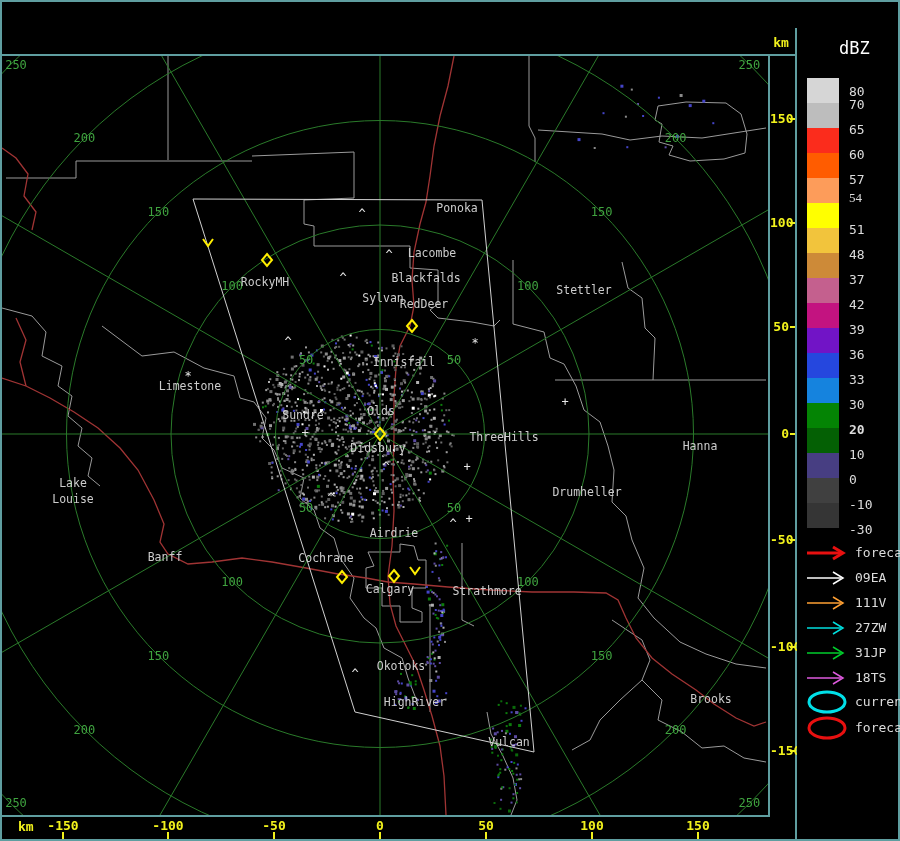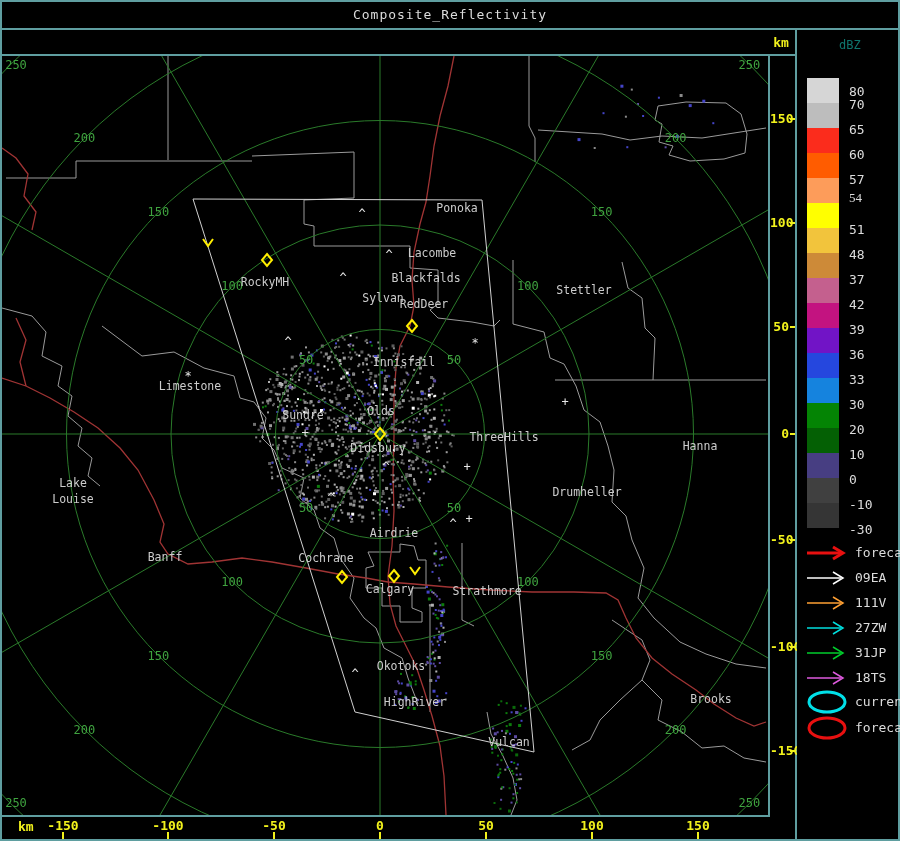--- a/index.html
+++ b/index.html
@@ -18,34 +18,31 @@
   .vl-mapright { left:766px; top:52px; width:2px; height:763px; }
   .vl-legend { left:793px; top:26px; width:2px; height:811px; }
   .ystrip { position:absolute; left:768px; top:28px; width:25px; height:809px; }
   .ylab { position:absolute; left:0; width:19px; text-align:right; color:#f2f21c; font-size:13px; font-weight:bold; }
   .ytick { position:absolute; left:20px; width:5px; height:2px; background:#f2f21c; }
   .xaxis { position:absolute; left:0; top:815px; width:766px; height:22px; }
   .xkm { position:absolute; left:16px; top:2px; color:#f2f21c; font-size:13px; font-weight:bold; }
   .xlab { position:absolute; top:1px; transform:translateX(-50%); color:#f2f21c; font-size:13px; font-weight:bold; }
   .xtick { position:absolute; top:15px; width:2px; height:7px; background:#f2f21c; }
   .legend { position:absolute; left:795px; top:28px; width:101px; height:809px; background:#000; }
-  .dbz { position:absolute; left:42px; top:8px; color:#0f766e; font-size:12px; }
+  .dbz { position:absolute; left:42px; top:8px; color:#ffffff; font-size:17px; }
   .band { position:absolute; left:10px; width:32px; height:25px; }
   .bandlab { position:absolute; left:52px; color:#dcdcdc; font-size:13px; }
   .trackrow { position:absolute; left:8px; }
   .tracklab { position:absolute; left:58px; color:#dcdcdc; font-size:13px; }
 </style>
 </head>
 <body>
 
 <div class="window">
 
-  <div class="titlebar">
-    <span>Composite_Reflectivity</span>
-  </div>
 
   <div class="km-top">km</div>
 
   <svg class="map" id="mapsvg" viewBox="0 0 766 759">
     <g id="g-borders" stroke="#9a9a9a" stroke-width="1" fill="none">
       <path d="M166,0 V104"></path>
       <path d="M4,122 H74 V105 H250"></path>
       <path d="M684,46 L656,50 L653,64 L660,68 L657,86 L671,90 L667,99 L688,105 L722,103 L743,97 L745,78 L739,58 L724,47 Z"></path>
       <path d="M527,0 V70 L533,82 V106"></path>
       <path d="M536,74 L600,78 L628,84 L660,80 L700,82 L764,72"></path>
@@ -1552,21 +1549,21 @@
         <div class="bandlab" style="top: 142px;">57</div>
         <div class="bandlab" style="top: 160px; font-family: Liberation Serif, serif;">54</div>
         <div class="bandlab" style="top: 192px;">51</div>
         <div class="bandlab" style="top: 217px;">48</div>
         <div class="bandlab" style="top: 242px;">37</div>
         <div class="bandlab" style="top: 267px;">42</div>
         <div class="bandlab" style="top: 292px;">39</div>
         <div class="bandlab" style="top: 317px;">36</div>
         <div class="bandlab" style="top: 342px;">33</div>
         <div class="bandlab" style="top: 367px;">30</div>
-        <div class="bandlab" style="top: 392px;">20</div>
+        <div class="bandlab" style="top: 392px; font-weight: bold;">20</div>
         <div class="bandlab" style="top: 417px;">10</div>
         <div class="bandlab" style="top: 442px;">0</div>
         <div class="bandlab" style="top: 467px;">-10</div>
         <div class="bandlab" style="top: 492px;">-30</div>
       </div>
     <div id="tracks">
         <div class="trackrow" style="top: 510px;"><svg width="46" height="26">
             <line x1="2" y1="13" x2="36" y2="13" stroke="#e81010" stroke-width="3"></line>
             <path d="M 28 7 L 38 13 L 28 19" fill="none" stroke="#e81010" stroke-width="3"></path>
           </svg></div>

